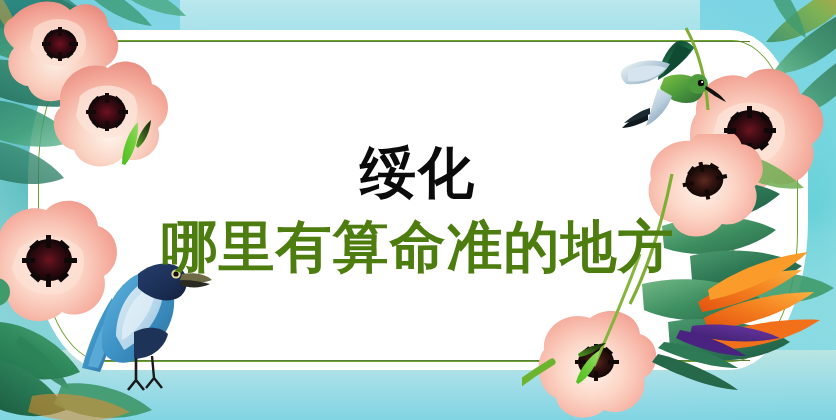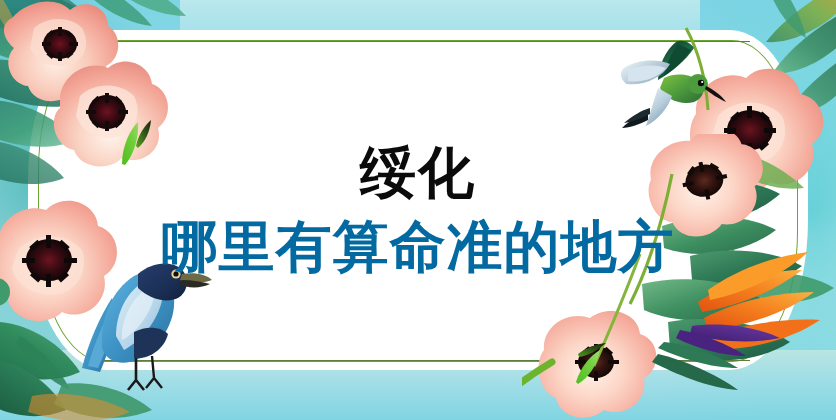--- a/index.html
+++ b/index.html
@@ -135,21 +135,21 @@
     line-height: 1.18;
     color: #0b0b0b;
     letter-spacing: 2px;
     margin: 0 0 8px 0;
   }
   .headline-sub {
     font-family: "DejaVu Sans", "Liberation Sans", sans-serif;
     font-weight: 700;
     font-size: 56px;
     line-height: 1.18;
-    color: #0369a1;
+    color: #4d7c0f;
     letter-spacing: 1px;
     margin: 0;
   }
 
   
   .leaf-mini { position: absolute; z-index: 21; }
 
   
   .corner-art { position: absolute; z-index: 10; }
   .corner-tl { left: -6px;  top: -10px; }

